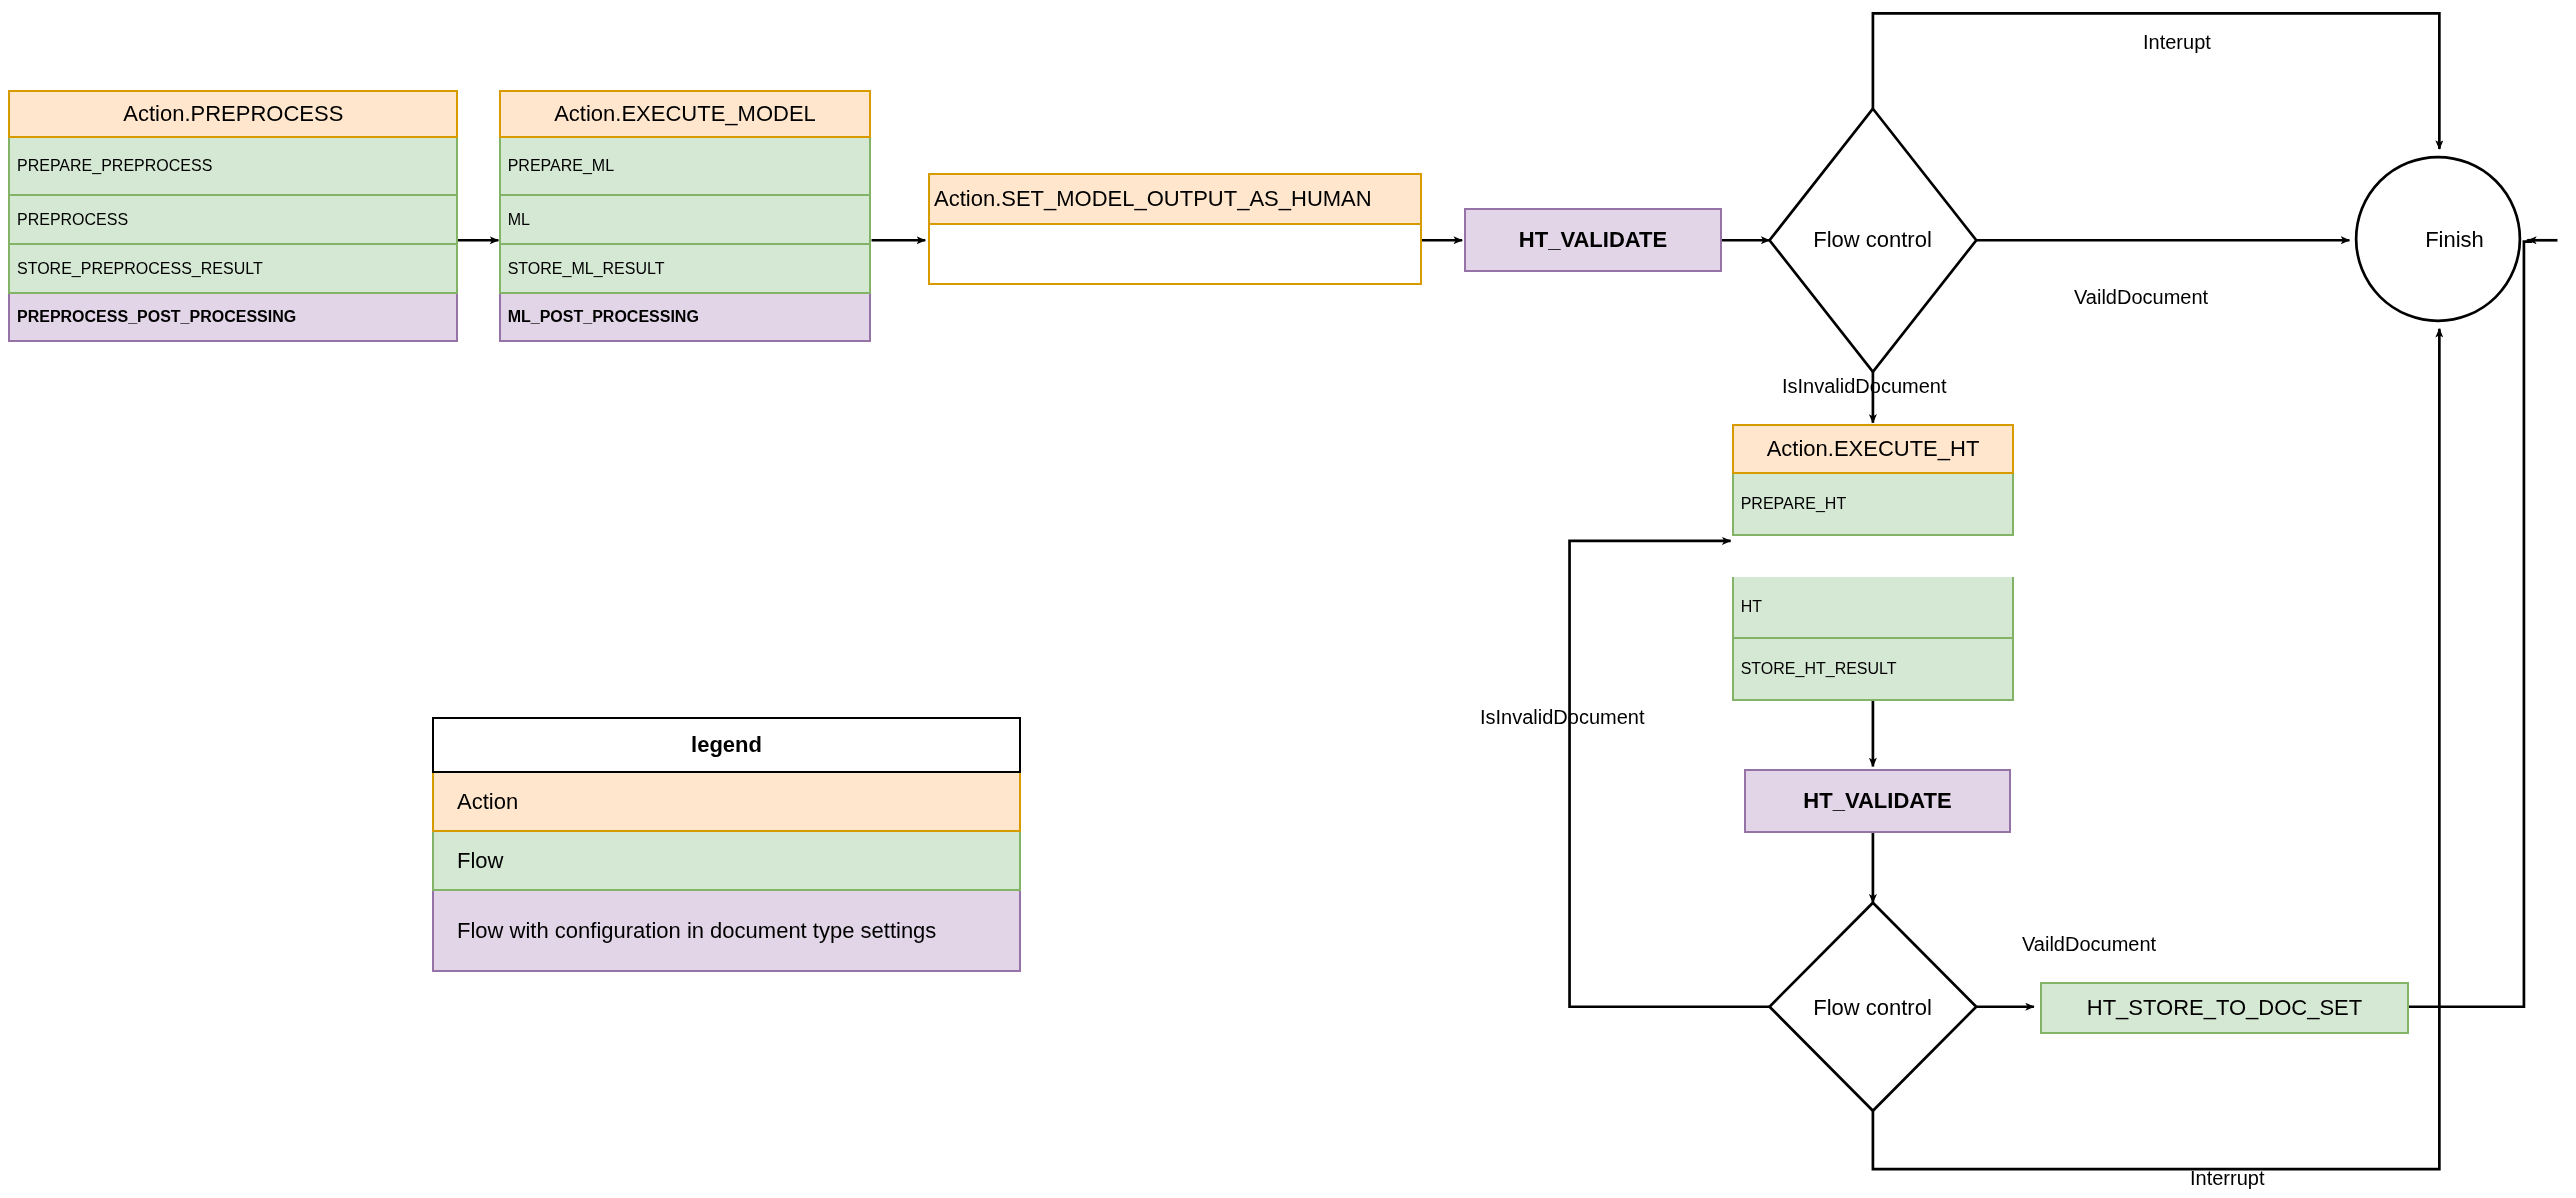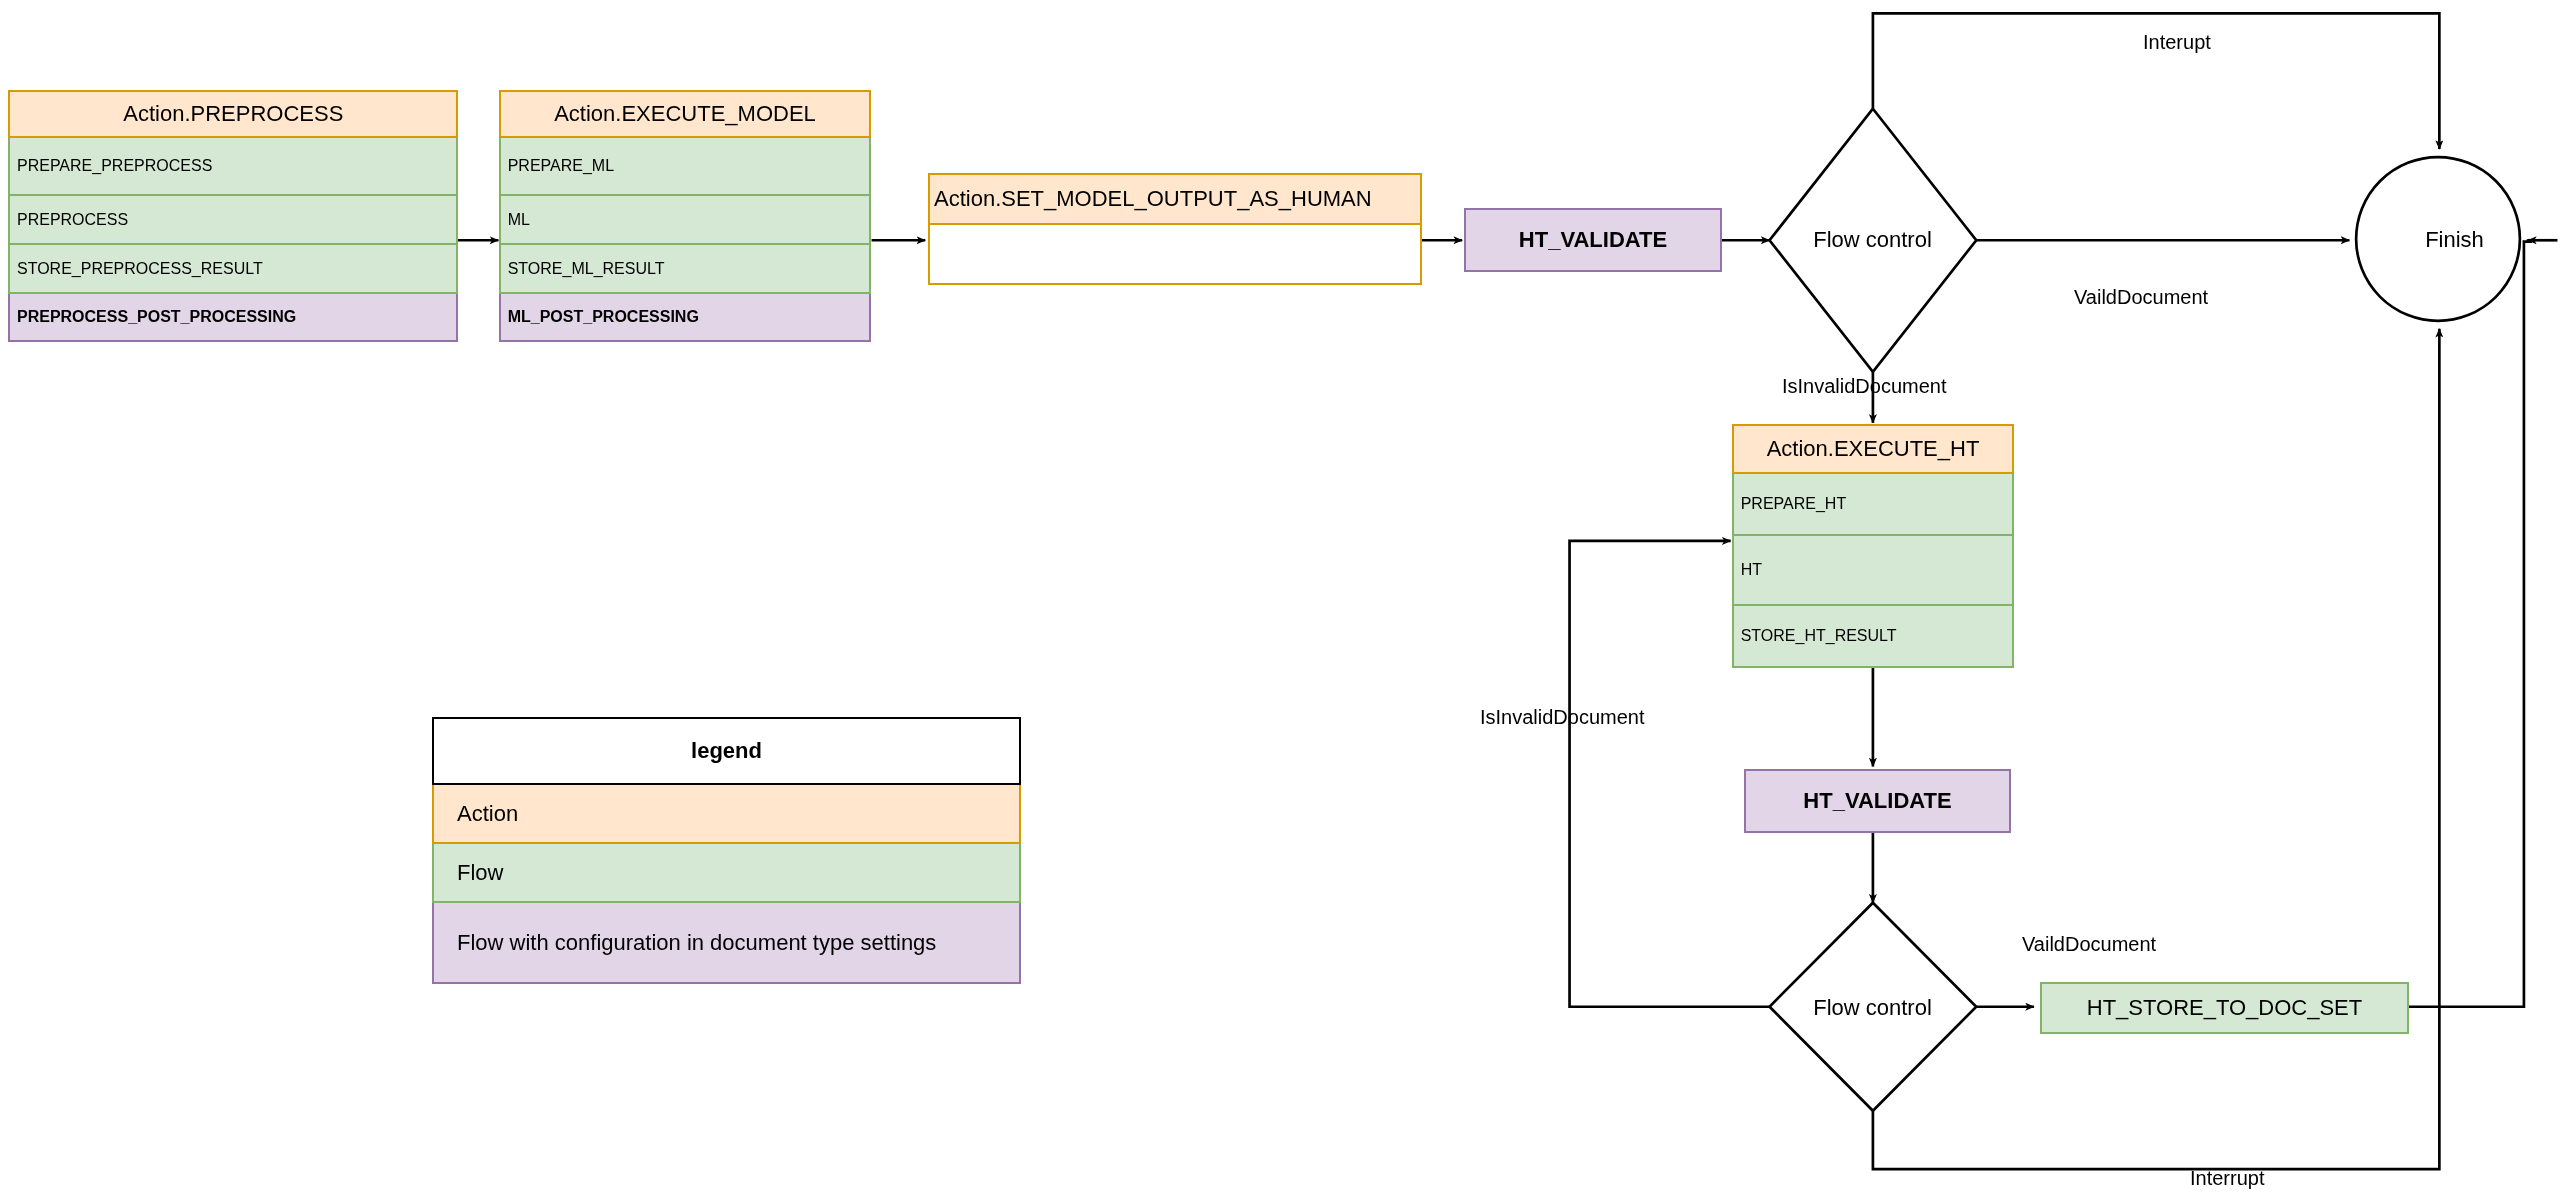--- a/index.html
+++ b/index.html
@@ -158,21 +158,21 @@
     <span>Flow control</span>
   </div>
 
   <div class="shape-label" style="left:2358px;top:224px;width:193px;height:31px;">
     <span>Finish</span>
   </div>
 
   <div class="node" style="left:1732px;top:424px;width:282px;">
     <div class="hdr" style="height:50px;">Action.EXECUTE_HT</div>
     <div class="row" style="height:62px;">PREPARE_HT</div>
-    <div class="row" style="height:70px;">HT</div>
+    <div class="row" style="height:62px;margin-top:41px;">HT</div>
     <div class="row" style="height:62px;">STORE_HT_RESULT</div>
   </div>
 
   <div class="node pillbox" style="left:1744px;top:769px;width:267px;height:64px;">
     <span>HT_VALIDATE</span>
   </div>
 
   <div class="shape-label" style="left:1772px;top:992px;width:201px;height:31px;">
     <span>Flow control</span>
   </div>
@@ -187,20 +187,20 @@
 
   <div class="edge-label" style="left:1782px;top:375px;">IsInvalidDocument</div>
 
   <div class="edge-label" style="left:1480px;top:706px;">IsInvalidDocument</div>
 
   <div class="edge-label" style="left:2022px;top:933px;">VaildDocument</div>
 
   <div class="edge-label" style="left:2190px;top:1167px;">Interrupt</div>
 
   <div class="legend" style="left:432px;top:717px;width:589px;">
-    <div class="lg-title" style="height:68px;">legend</div>
+    <div class="lg-title" style="height:56px;">legend</div>
     <div class="lg-row lg-action" style="height:59px;">Action</div>
     <div class="lg-row lg-flow" style="height:59px;">Flow</div>
     <div class="lg-row lg-flowcfg" style="height:81px;">Flow with configuration in document type settings</div>
   </div>
 
 </div>
 
 
 </body></html>

